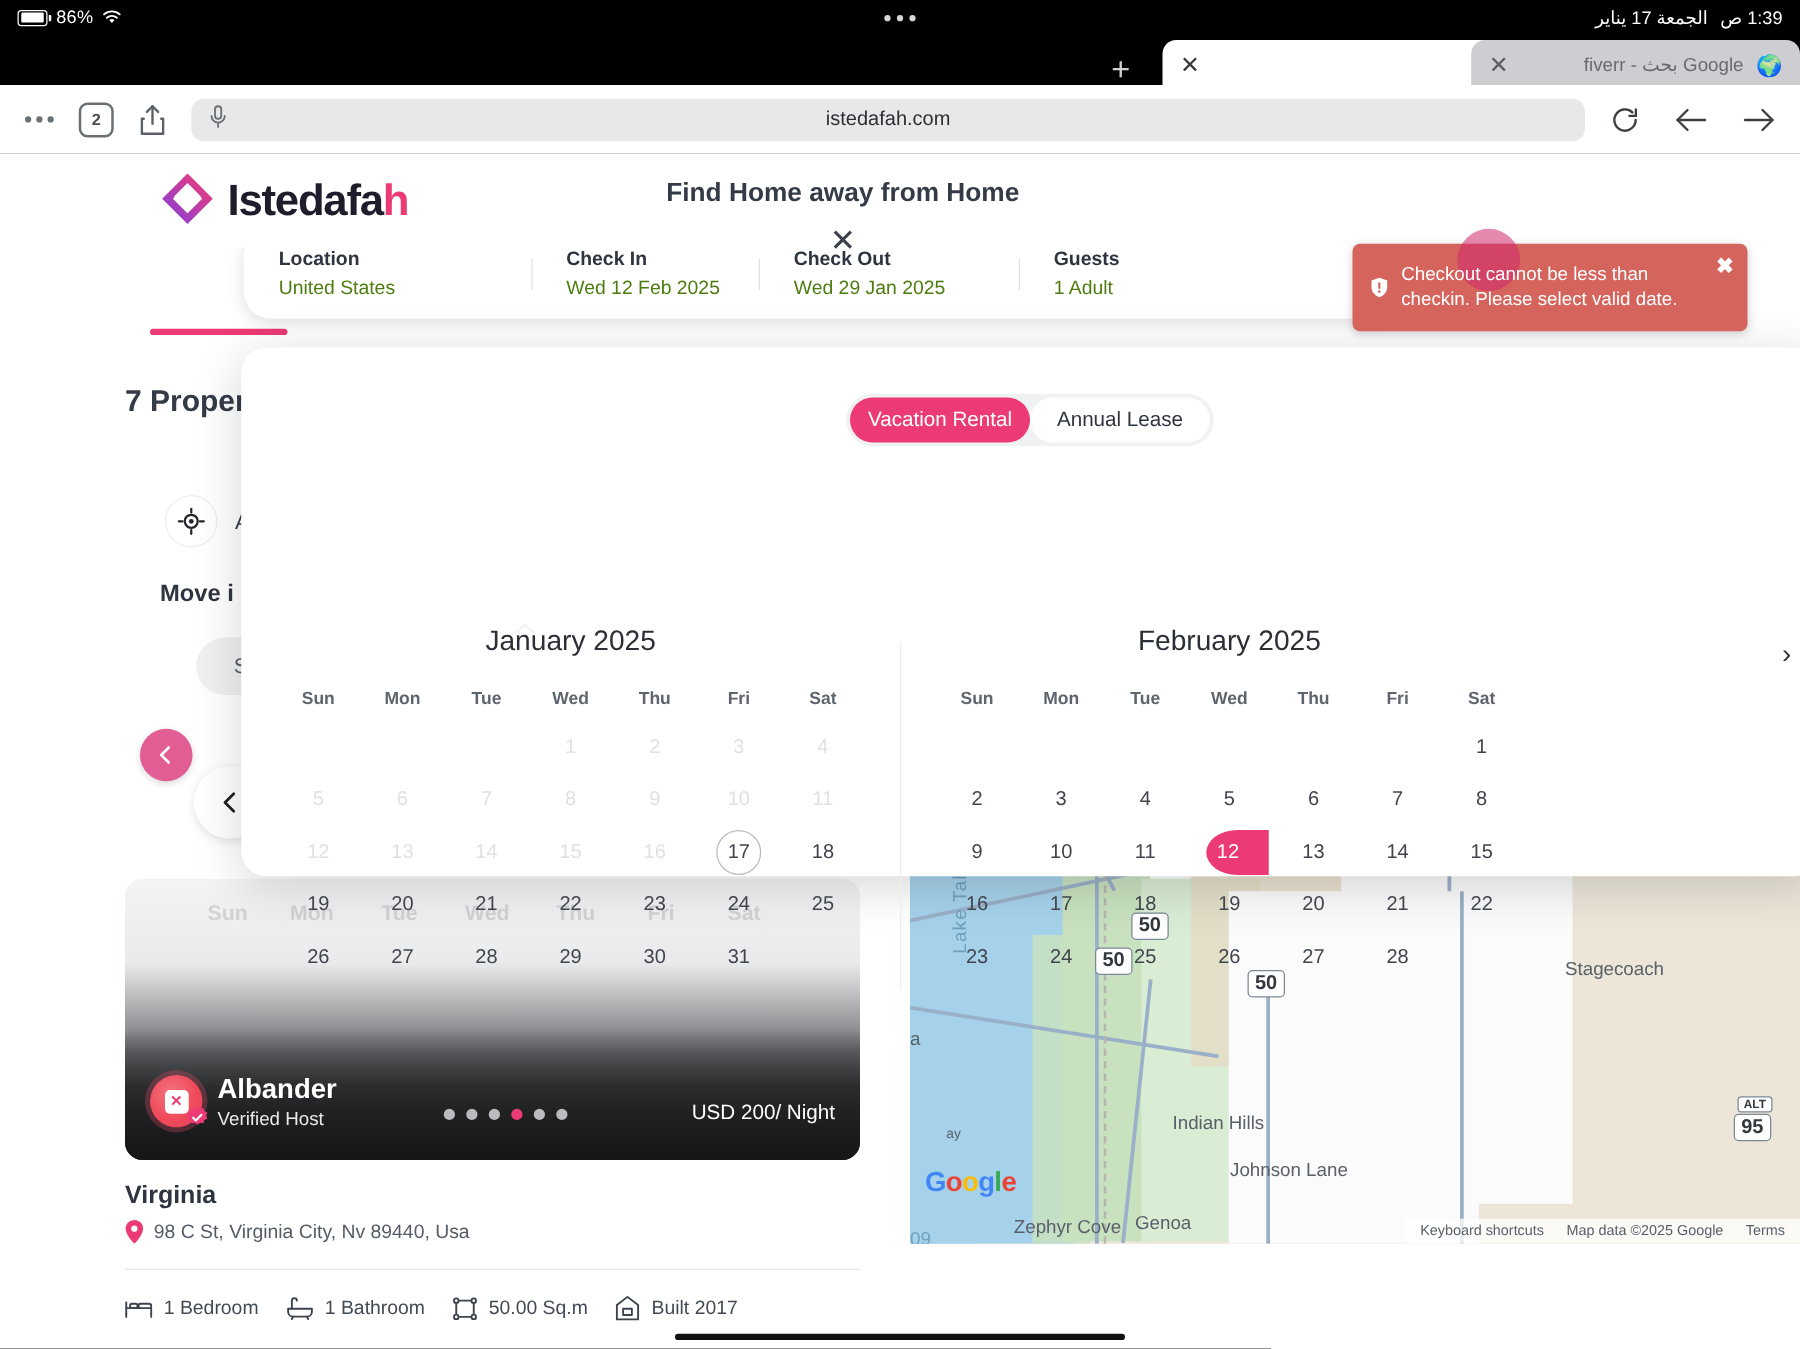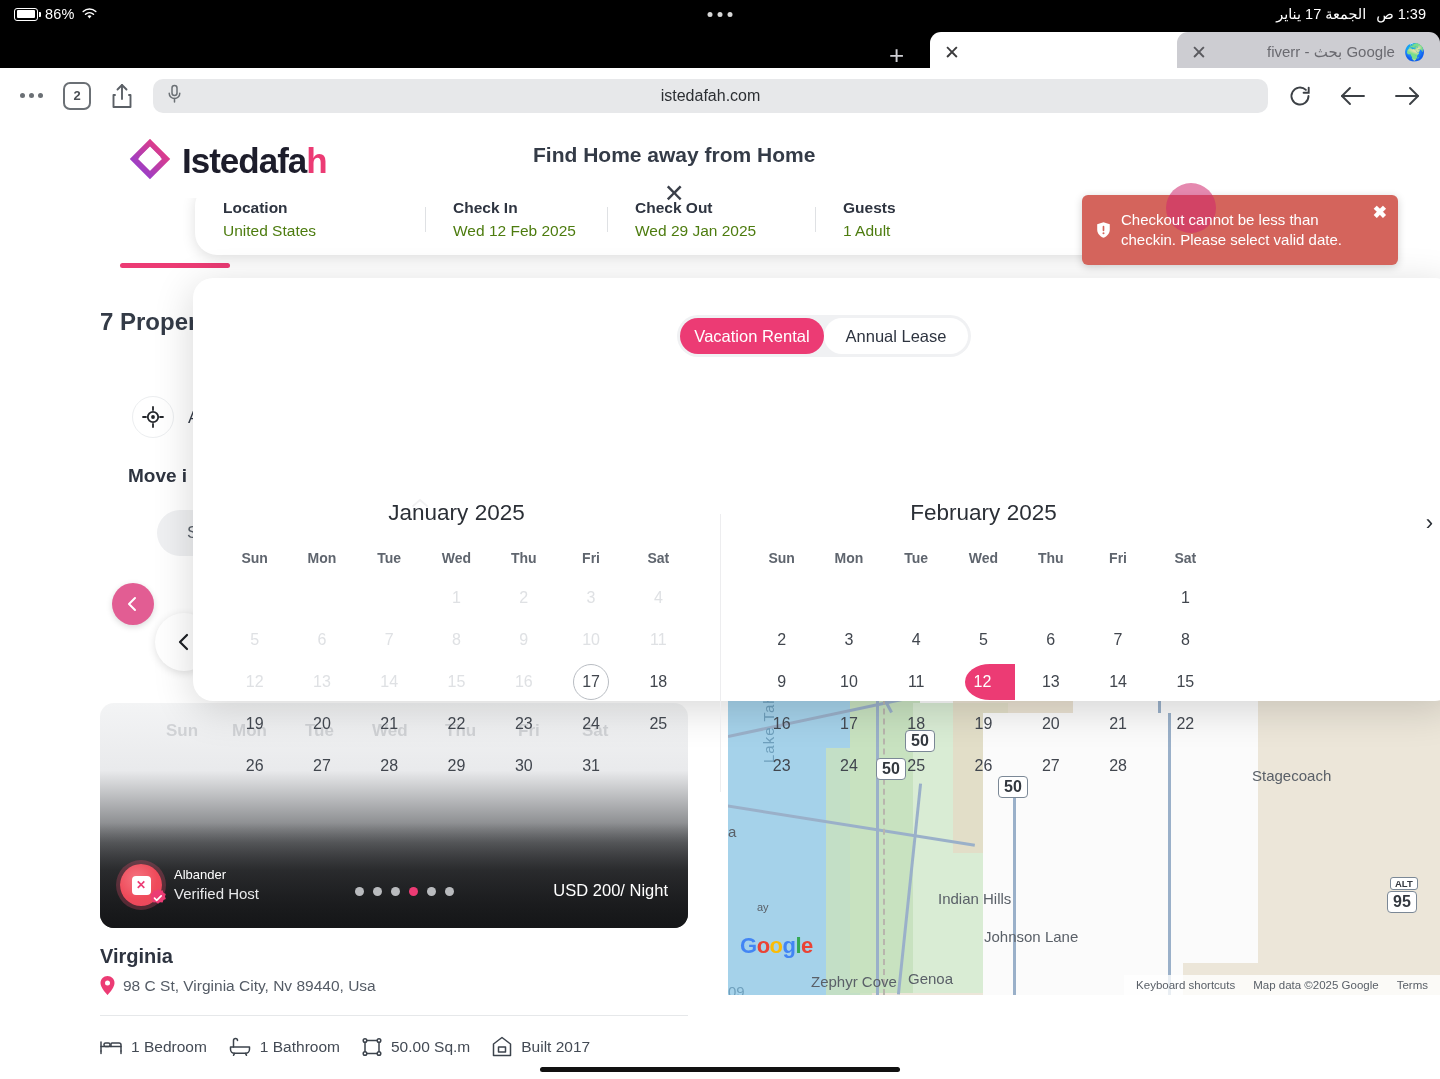--- a/index.html
+++ b/index.html
@@ -131,21 +131,21 @@
                   background:linear-gradient(180deg,rgba(25,26,28,0) 0%,rgba(25,26,28,.72) 45%,rgba(20,21,23,.95) 100%); }
   .host-row { position:absolute; left:20px; bottom:22px; display:flex; align-items:center; gap:12px; }
   .host-ava { width:42px; height:42px; border-radius:50%;
               background:radial-gradient(circle at 40% 35%,#f4737f 0%,#ef4a5a 55%,#e8455f 100%);
               display:flex; align-items:center; justify-content:center; position:relative;
               box-shadow:0 0 0 4px rgba(237,80,110,.28); }
   .host-ava-inner { width:19px; height:19px; border-radius:4px; background:#fff;
                     display:flex; align-items:center; justify-content:center;
                     color:#ec3b74; font-size:12px; font-weight:700; }
   .verified-badge { position:absolute; right:-6px; bottom:-2px; width:20px; height:20px; }
-  .host-name { color:#fff; font-size:13px; font-weight:400; line-height:1.35; }
+  .host-name { color:#fff; font-size:22px; font-weight:700; line-height:1.35; }
   .host-sub { color:#e7e8ea; font-size:15px; line-height:1.35; }
   .dots-carousel { position:absolute; left:255px; bottom:32px; display:flex; gap:9px; }
   .dots-carousel i { width:9px; height:9px; border-radius:50%; background:#b9bbbe; display:block; }
   .dots-carousel i.on { background:#ec3b74; }
   .price { position:absolute; right:20px; bottom:28px; color:#fff; font-size:16.5px; }
 
   .prop-body { position:absolute; top:822px; left:100px; width:588px; }
   .pb-row1 { display:flex; justify-content:space-between; align-items:flex-start; }
   .pb-title { font-size:20px; font-weight:700; color:#2e3440; }
   .pb-addr { display:flex; align-items:center; gap:8px; margin-top:8px; font-size:15.5px; color:#555c66; }

